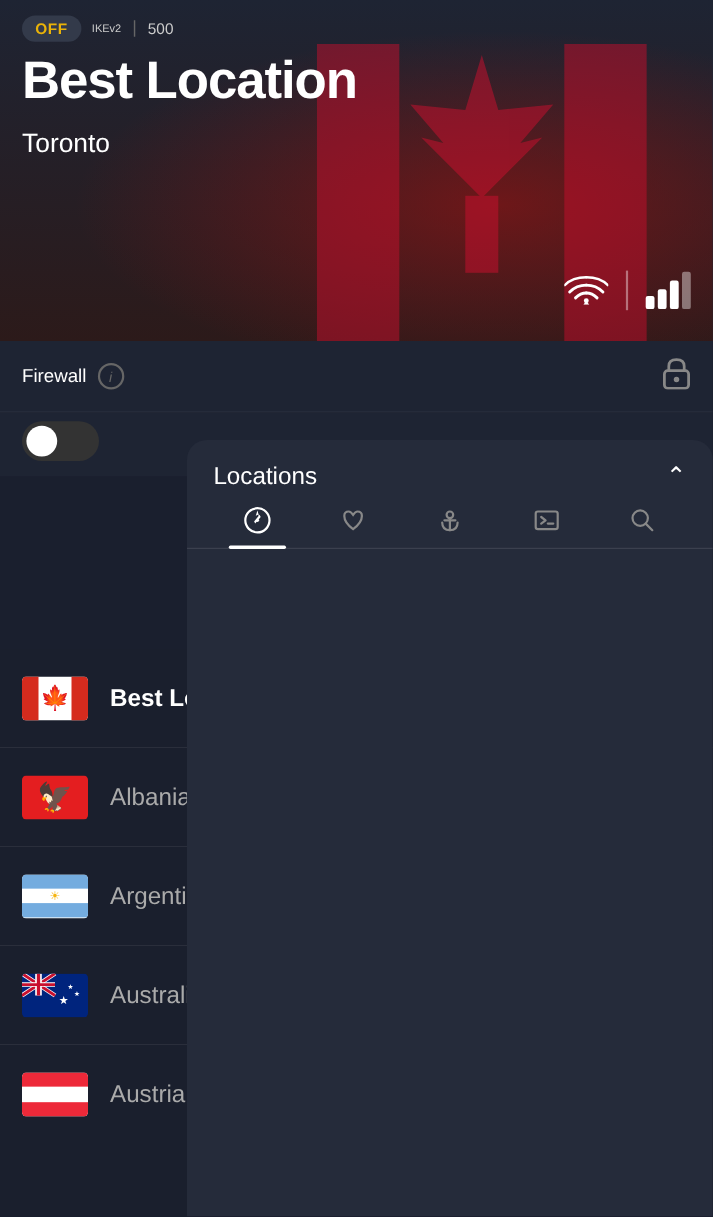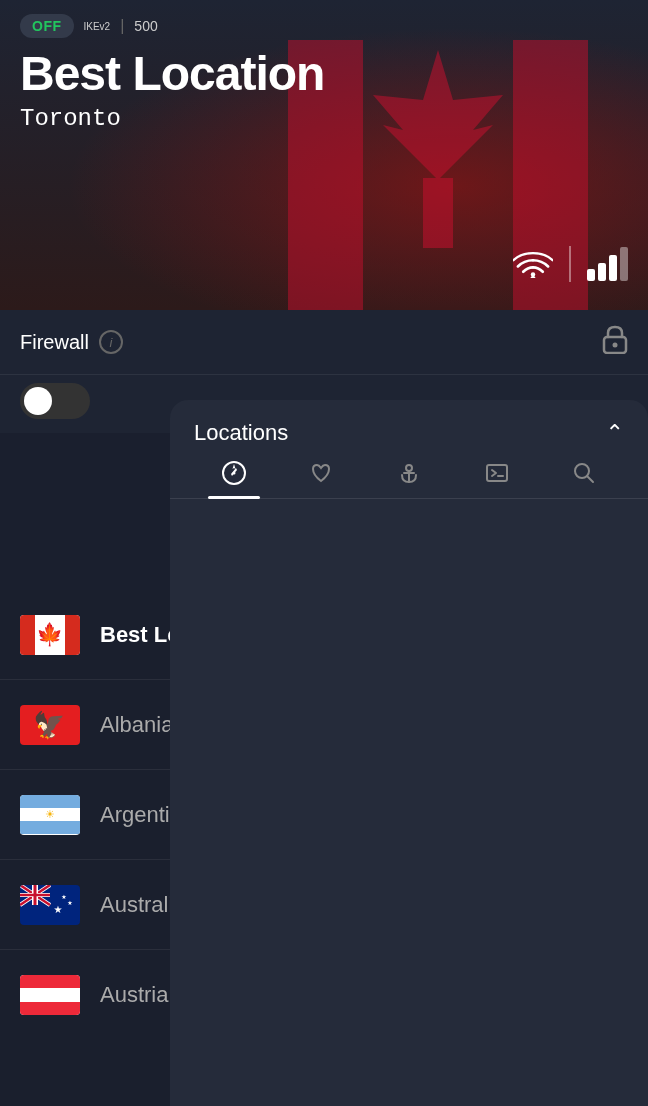--- a/index.html
+++ b/index.html
@@ -96,21 +96,21 @@
       position: relative;
       z-index: 10;
       display: flex;
       align-items: center;
       gap: 10px;
       padding: 14px 20px 0 20px;
     }
 
     .status-off {
       background: #333a4a;
-      color: #22c55e;
+      color: #eab308;
       font-size: 14px;
       font-weight: 700;
       padding: 4px 12px;
       border-radius: 20px;
       letter-spacing: 0.5px;
     }
 
     .status-separator {
       color: #666;
       font-size: 16px;
@@ -139,22 +139,21 @@
       font-size: 48px;
       font-weight: 800;
       line-height: 1.1;
       letter-spacing: -1px;
     }
 
     .location-city {
       color: #fff;
       font-size: 24px;
       font-weight: 400;
-      margin-top: 4px;
-      font-family: Liberation Mono, monospace;
+      margin-top: 16px;
     }
 
     .signal-row {
       position: absolute;
       right: 20px;
       bottom: 28px;
       z-index: 10;
       display: flex;
       align-items: center;
       gap: 16px;
@@ -195,21 +194,21 @@
     }
 
     .firewall-left {
       display: flex;
       align-items: center;
       gap: 10px;
     }
 
     .firewall-label {
       color: #fff;
-      font-size: 20px;
+      font-size: 17px;
       font-weight: 500;
     }
 
     .info-icon {
       width: 24px;
       height: 24px;
       border: 2px solid #666;
       border-radius: 50%;
       display: flex;
       align-items: center;

